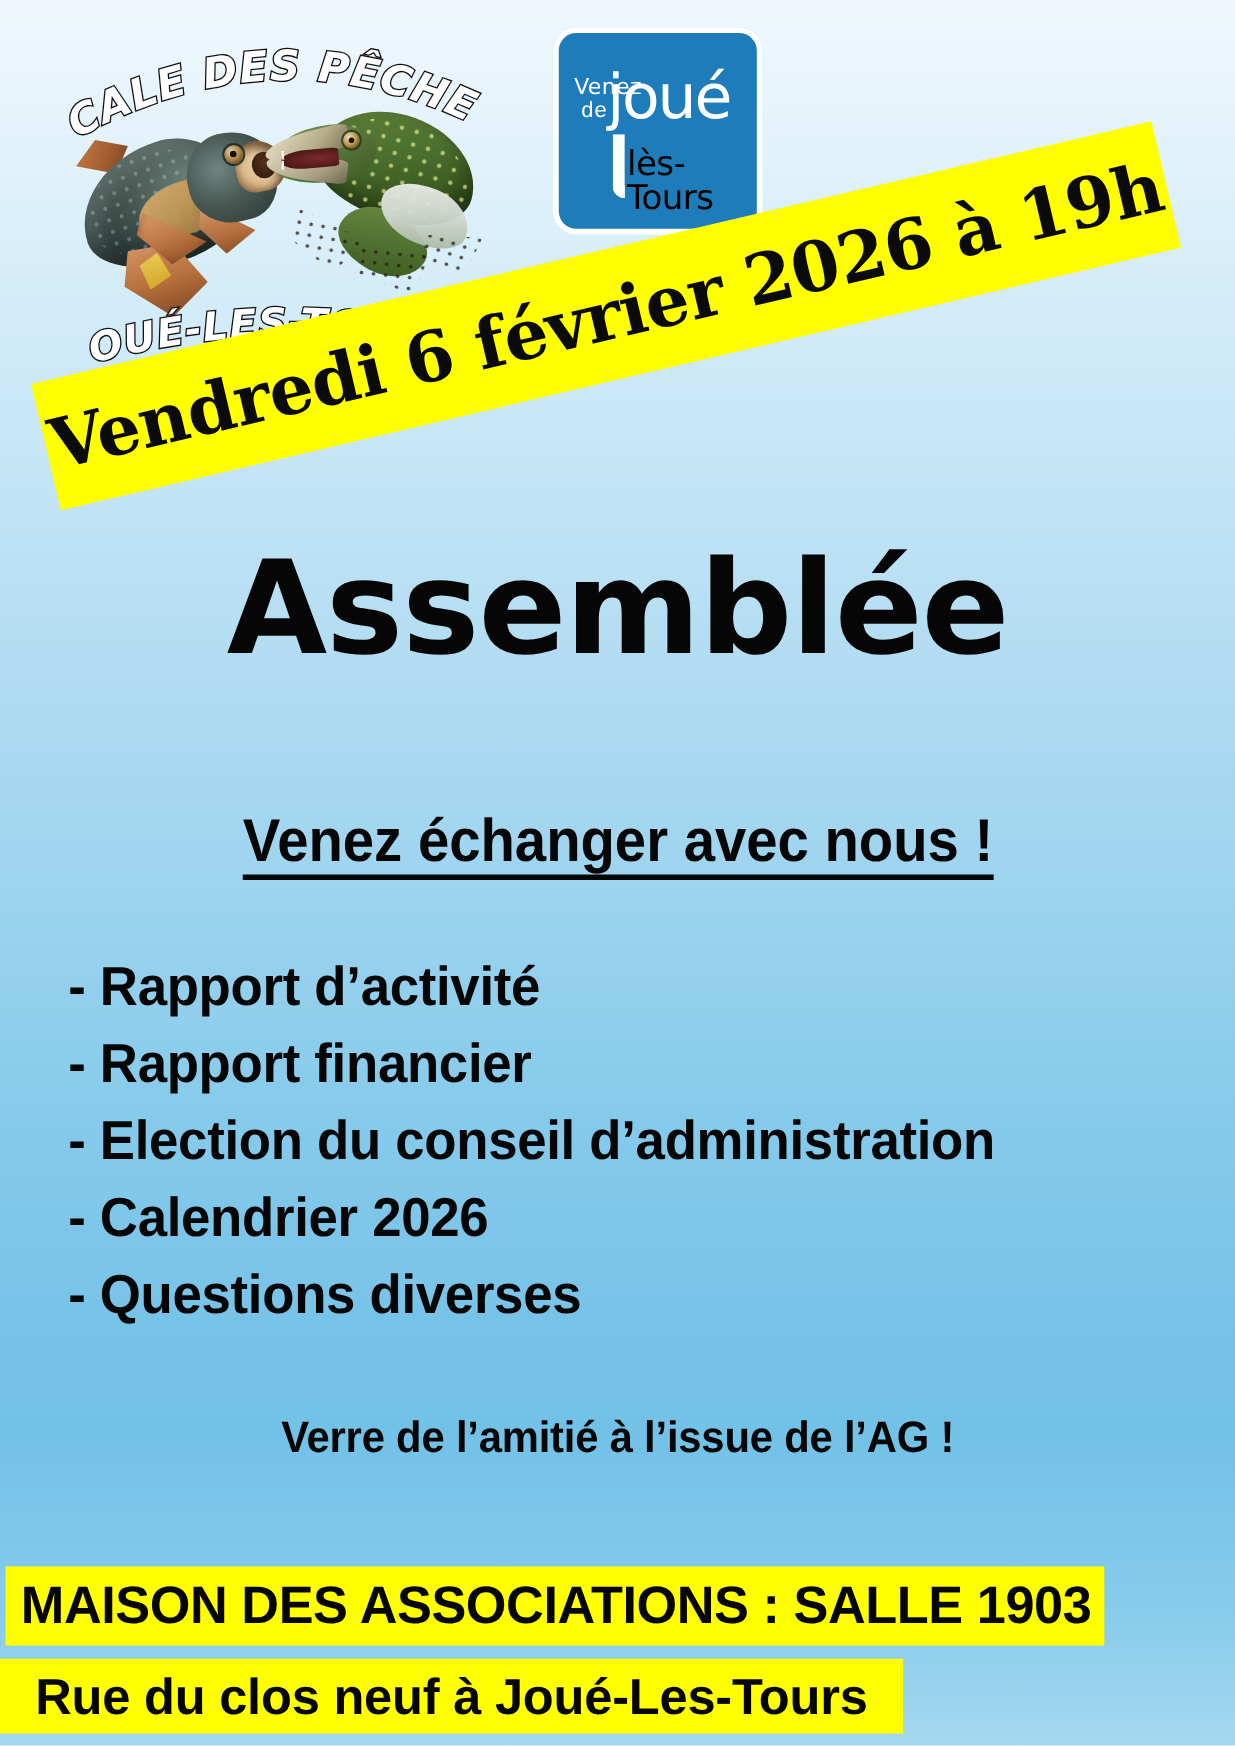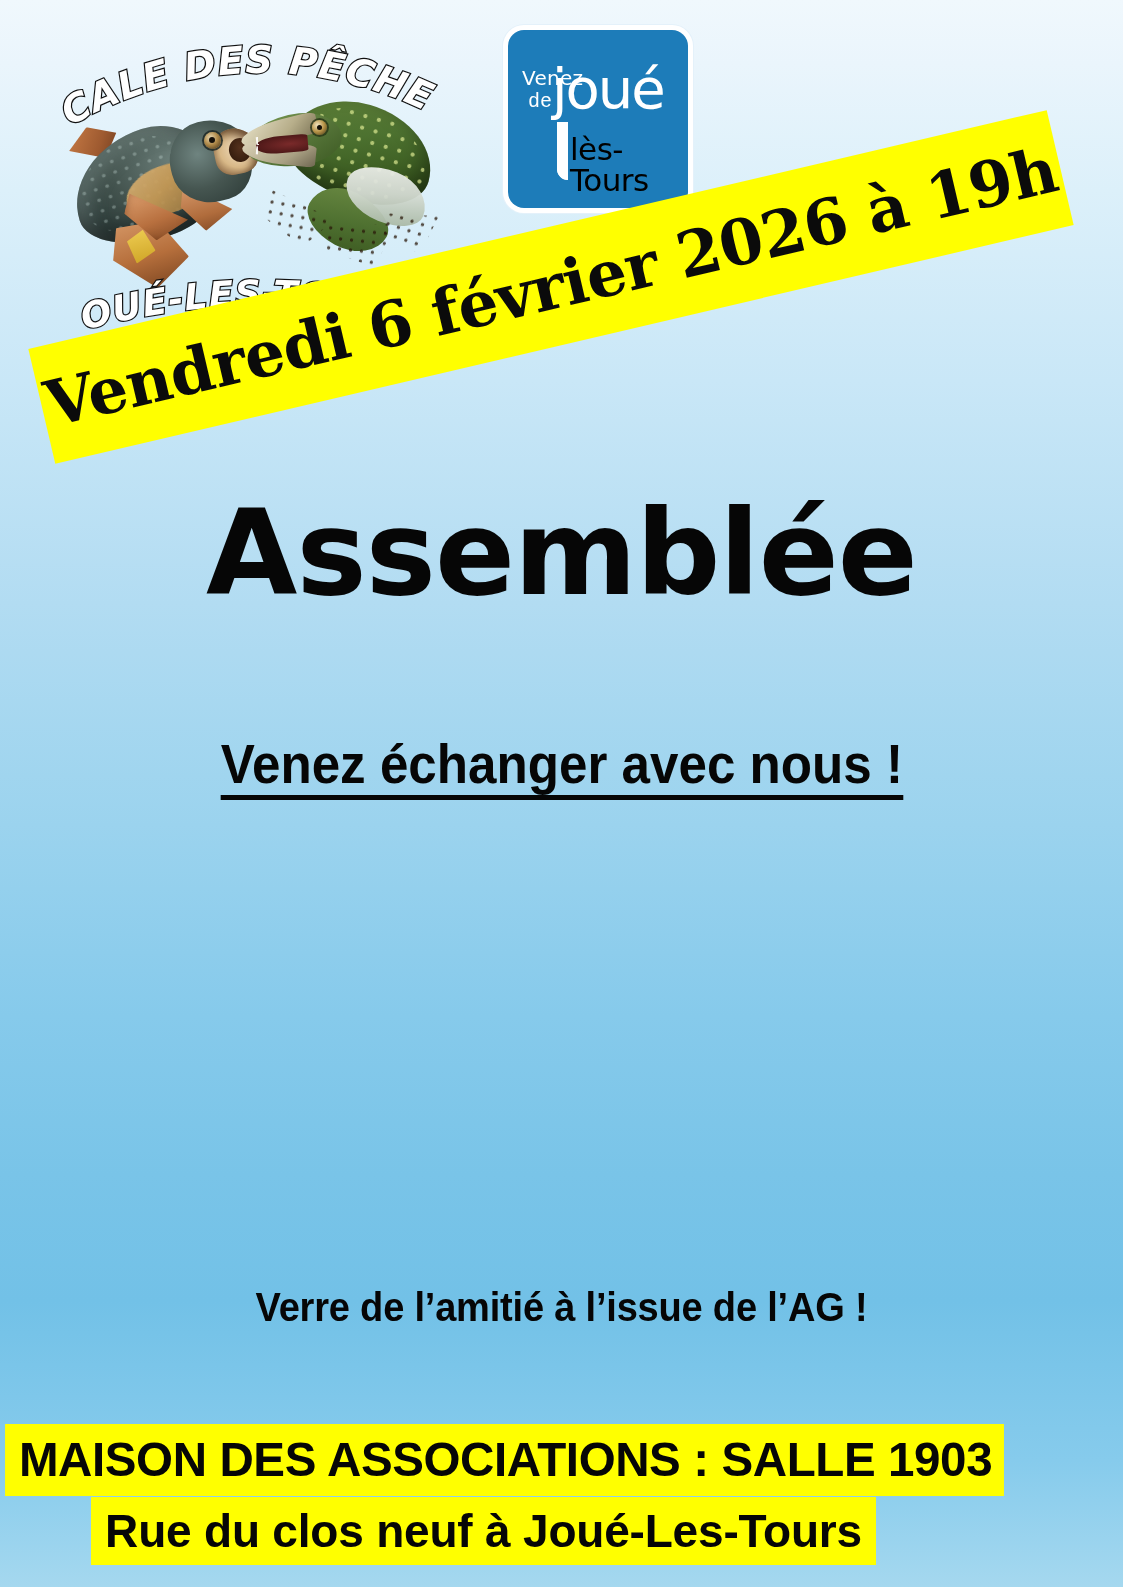--- a/index.html
+++ b/index.html
@@ -483,43 +483,42 @@
     transform: scaleX(.95);
     letter-spacing: -.2px;
   }
 
   
   .venue {
     position: absolute;
     left: 0;
     top: 1424px;
     width: 967px;
-    text-align: center;
   }
   .venue-line {
     display: inline-block;
     background: #ffff00;
     color: #060606;
     font-family: "Liberation Sans", sans-serif;
     font-weight: bold;
     white-space: nowrap;
   }
   .venue-line-1 {
     font-size: 48px;
     line-height: 64px;
     padding: 4px 12px 4px 14px;
     letter-spacing: -.4px;
     transform: scaleX(.99);
   }
   .venue-line-2 {
     font-size: 46px;
     line-height: 60px;
-    padding: 4px 14px;
+    padding: 4px 32px;
     letter-spacing: -.2px;
-    margin-top: 1px;
+    margin-top: 12px;
   }
 </style>
 </head>
 <body>
 
 <div class="poster">
 
   <div class="header">
 
     <div class="assoc-logo">
@@ -600,20 +599,27 @@
   </div>
 
   <h1 class="main-title">
     <span>Assemblée</span>
   </h1>
 
   <div class="subtitle">
     <span class="subtitle-inner">Venez échanger avec nous !</span>
   </div>
 
+  <div class="agenda">
+    <div class="agenda-item">- Rapport d’activité</div>
+    <div class="agenda-item">- Rapport financier</div>
+    <div class="agenda-item">- Election du conseil d’administration</div>
+    <div class="agenda-item">- Calendrier 2026</div>
+    <div class="agenda-item">- Questions diverses</div>
+  </div>
 
   <div class="drink-note">Verre de l’amitié à l’issue de l’AG !</div>
 
   <div class="venue">
     <div>
       <span class="venue-line venue-line-1">MAISON DES ASSOCIATIONS : SALLE 1903</span>
     </div>
     <div>
       <span class="venue-line venue-line-2">Rue du clos neuf à Joué-Les-Tours</span>
     </div>

